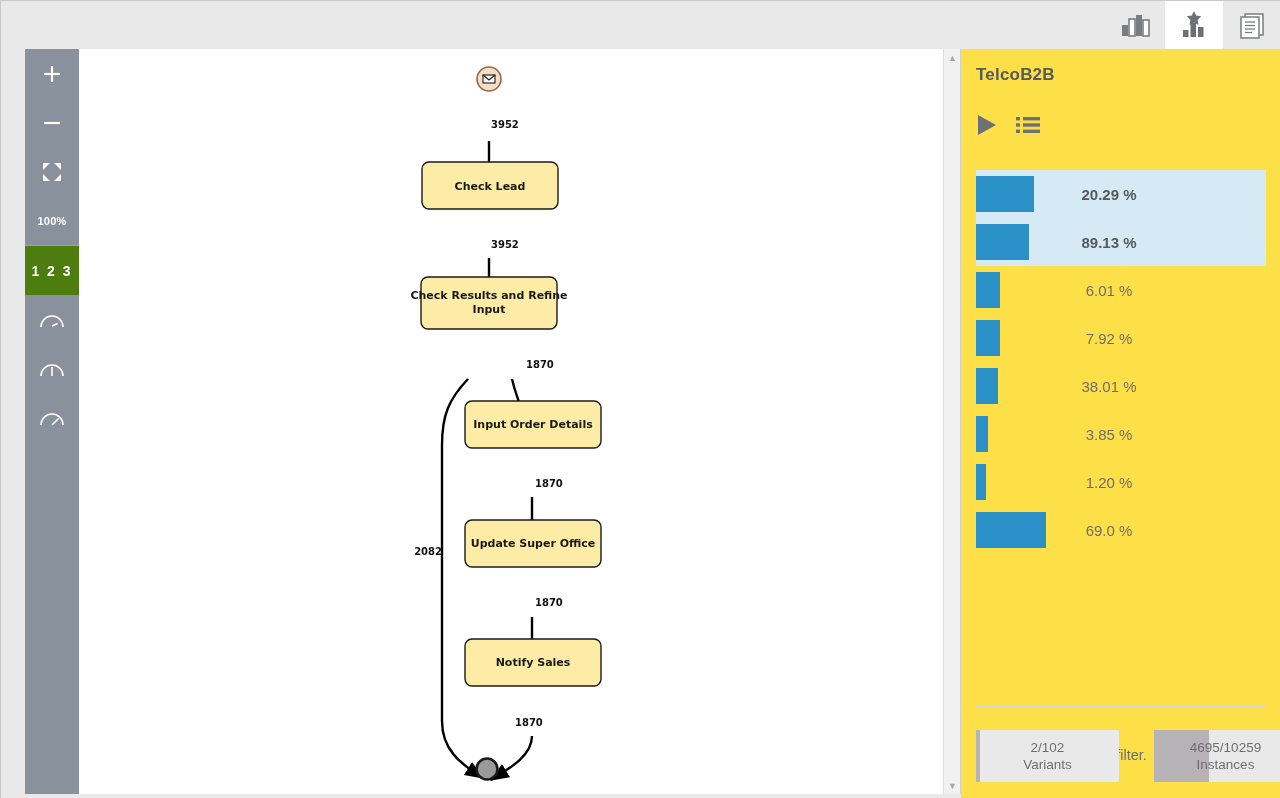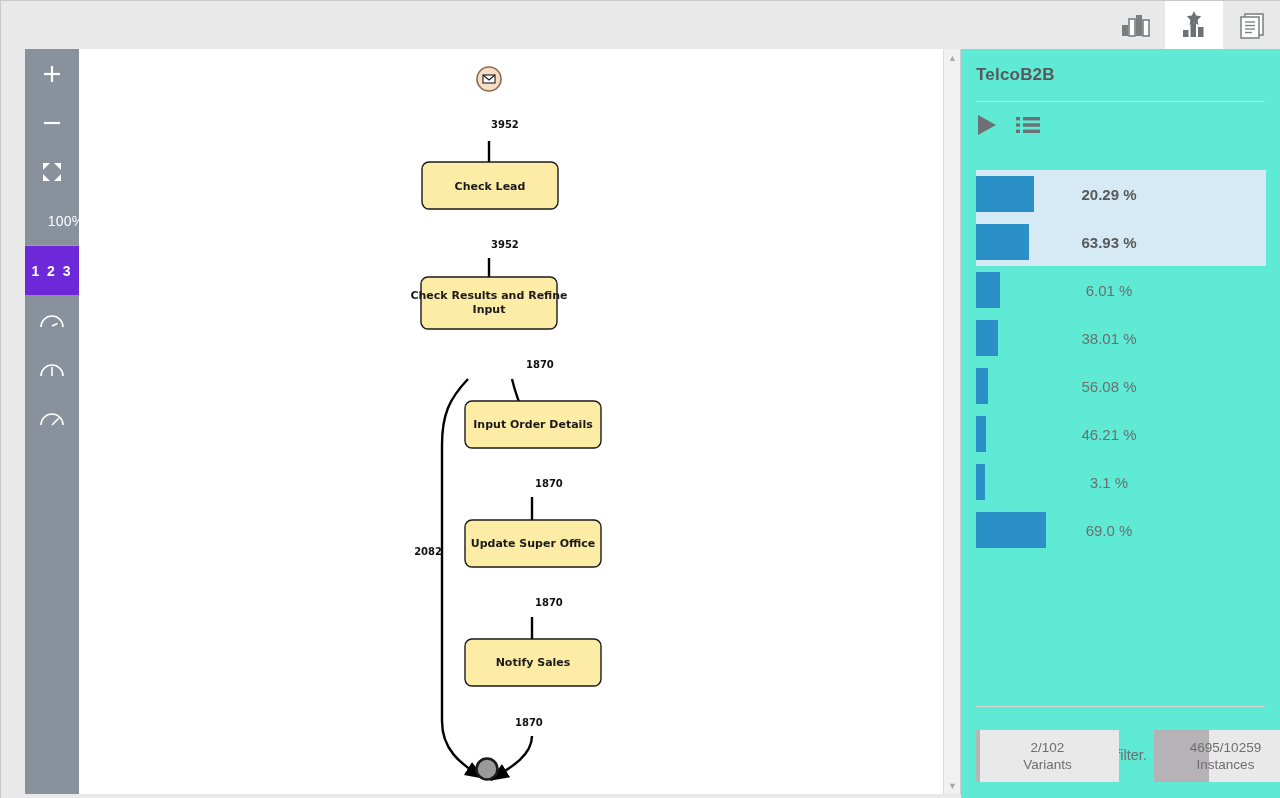--- a/index.html
+++ b/index.html
@@ -79,34 +79,34 @@
     background: #89919c;
     z-index: 5;
   }
   .tool {
     width: 54px; height: 49px;
     display: flex; align-items: center; justify-content: center;
     color: #ffffff;
     cursor: pointer;
     user-select: none;
   }
-  .tool.zoomlabel { font-size: 14px; font-weight: normal; letter-spacing: .2px; margin-left: 14px; }
-  .tool.selected { background: #6d28d9; }
+  .tool.zoomlabel { font-size: 11px; font-weight: bold; letter-spacing: .2px; }
+  .tool.selected { background: #4d7c0f; }
   .tool.num { font-size: 14px; font-weight: bold; letter-spacing: 2px; }
   .tool-sep {
     width: 54px; height: 1px; background: #9aa1aa;
   }
   .tool svg { display: block; }
 
   
   .panel {
     position: absolute;
     left: 960px; top: 48px;
     width: 320px; height: 750px;
-    background: #5eead4;
+    background: #fde047;
   }
   .panel-title {
     position: absolute; left: 15px; top: 16px;
     font-size: 17px; font-weight: bold; color: #58595b;
     letter-spacing: .2px;
   }
   .panel-rule {
     position: absolute; left: 15px; top: 52px;
     width: 289px; height: 1px; background: #d8d8d8;
   }
@@ -404,41 +404,41 @@
       </span>
     </div>
 
     <div class="bars" id="bars">
         <div class="bar-row sel">
           <div class="bar" style="width: 58px; background: rgb(43, 144, 199);"></div>
           <div class="bar-val">20.29 %</div>
         </div>
         <div class="bar-row sel">
           <div class="bar" style="width: 53px; background: rgb(43, 144, 199);"></div>
-          <div class="bar-val">63.93 %</div>
+          <div class="bar-val">89.13 %</div>
         </div>
         <div class="bar-row">
           <div class="bar" style="width: 24px; background: rgb(43, 144, 199);"></div>
           <div class="bar-val">6.01 %</div>
         </div>
         <div class="bar-row">
+          <div class="bar" style="width: 24px; background: rgb(43, 144, 199);"></div>
+          <div class="bar-val">7.92 %</div>
+        </div>
+        <div class="bar-row">
           <div class="bar" style="width: 22px; background: rgb(43, 144, 199);"></div>
           <div class="bar-val">38.01 %</div>
         </div>
         <div class="bar-row">
           <div class="bar" style="width: 12px; background: rgb(43, 144, 199);"></div>
-          <div class="bar-val">56.08 %</div>
+          <div class="bar-val">3.85 %</div>
         </div>
         <div class="bar-row">
           <div class="bar" style="width: 10px; background: rgb(43, 144, 199);"></div>
-          <div class="bar-val">46.21 %</div>
-        </div>
-        <div class="bar-row">
-          <div class="bar" style="width: 9px; background: rgb(43, 144, 199);"></div>
-          <div class="bar-val">3.1 %</div>
+          <div class="bar-val">1.20 %</div>
         </div>
         <div class="bar-row">
           <div class="bar" style="width: 70px; background: rgb(43, 144, 199);"></div>
           <div class="bar-val">69.0 %</div>
         </div>
       </div>
 
     <div class="panel-foot-rule"></div>
 
     <div class="filter-text">Click here to define a filter.</div>

